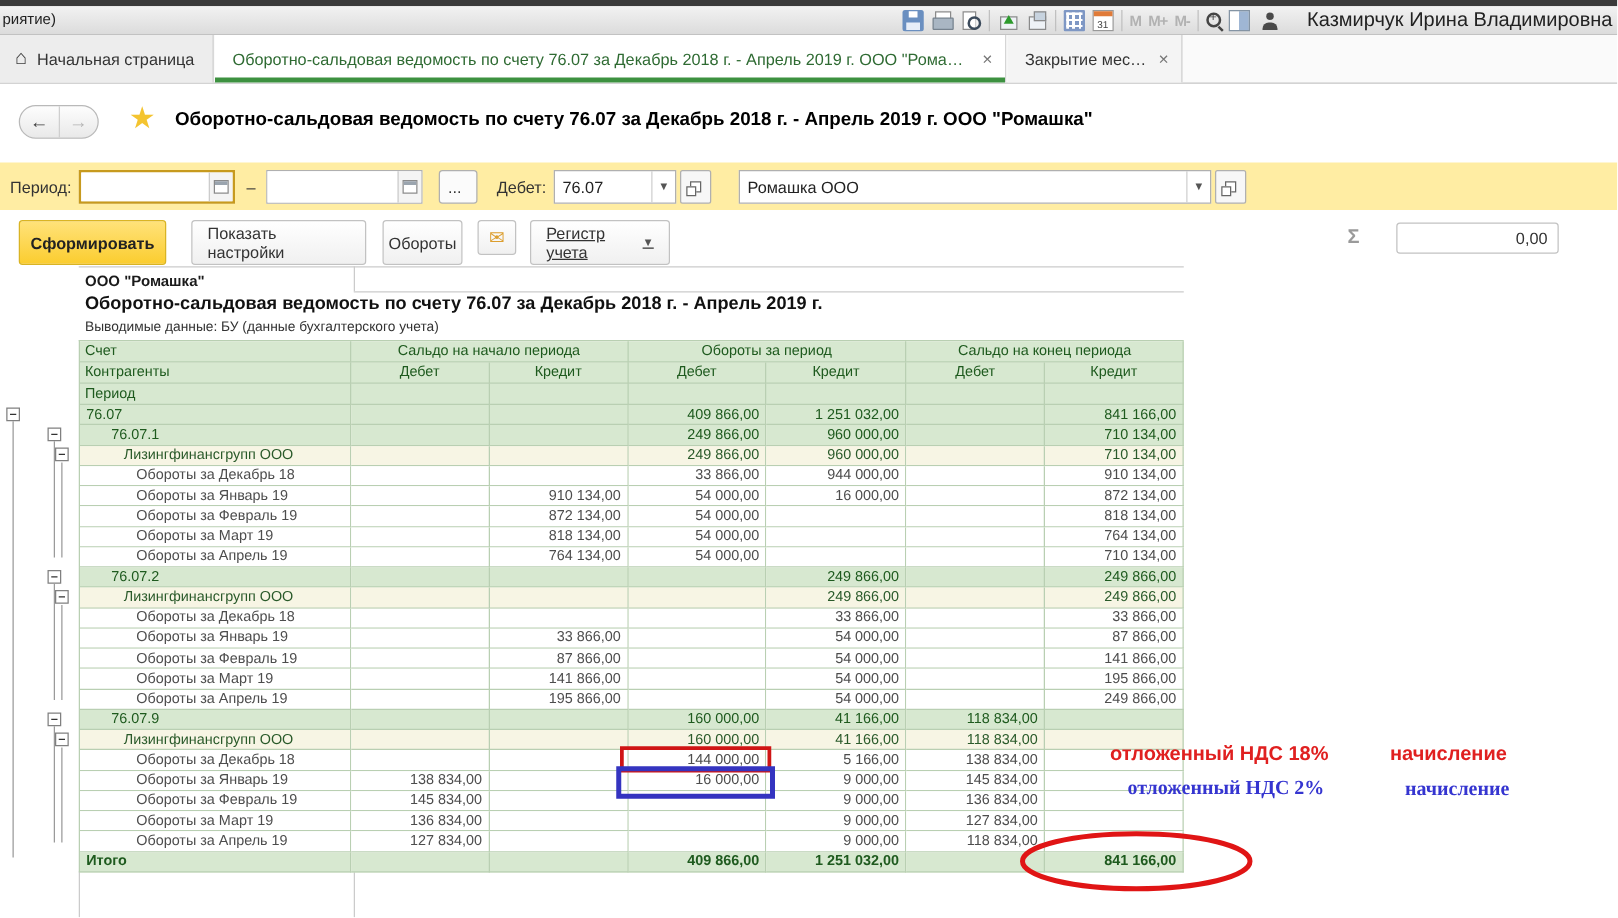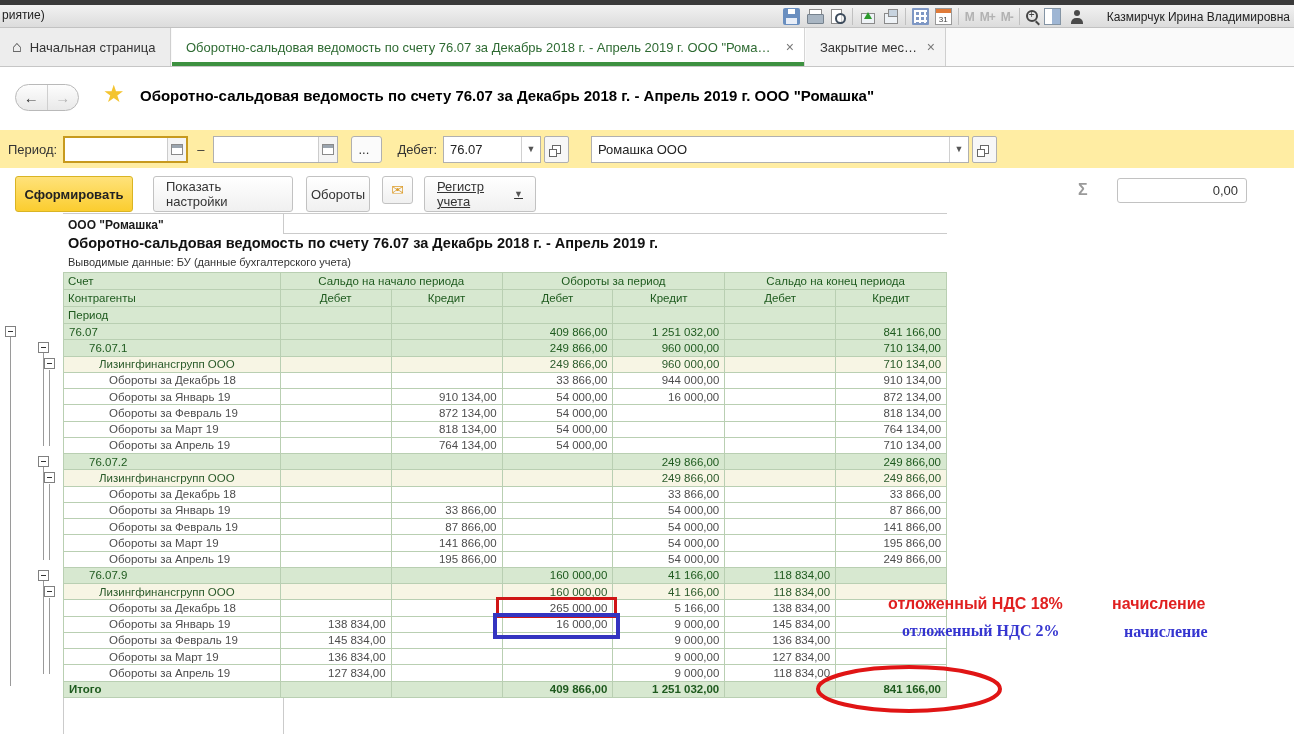--- a/index.html
+++ b/index.html
@@ -34,21 +34,21 @@
   .i-cal::after { content:"31"; position:absolute; left:0; right:0; bottom:0; text-align:center; font-size:8px; color:#444; }
   .mbtn { font-size:12px; font-weight:bold; color:#b2b2b2; cursor:pointer; letter-spacing:-1px; }
   .i-zoom { border:2px solid #444; border-radius:50%; width:12px; height:12px; margin-top:-2px; }
   .i-zoom::before { content:"+"; position:absolute; left:1px; top:-3px; font-size:10px; color:#444; }
   .i-zoom::after { content:""; position:absolute; right:-4px; bottom:-4px; width:5px; height:2px; background:#444; transform:rotate(45deg); }
   .i-split { border:1px solid #8494a4; background:linear-gradient(90deg,#fff 0 50%,#9fb6d4 50% 100%); }
   .userbox { display:flex; align-items:center; gap:4px; margin-left:4px; cursor:pointer; }
   .i-user { width:12px; height:14px; position:relative; display:inline-block; }
   .i-user::before { content:""; position:absolute; left:3px; top:0; width:6px; height:6px; border-radius:50%; background:#4a4a4a; }
   .i-user::after { content:""; position:absolute; left:0; bottom:0; width:12px; height:6px; border-radius:5px 5px 0 0; background:#4a4a4a; }
-  .username { font-size:12px; color:#222;padding-left:20px; }
+  .username { font-size:16px; color:#222;padding-left:20px; }
 
   
   .tabbar { position:absolute; left:0; top:28px; width:1294px; height:39px; background:#fafafa; border-bottom:1px solid #c6c6c6; }
   .tab { position:absolute; top:0; height:38px; display:flex; align-items:center; font-size:13px; color:#333; cursor:pointer; }
   .tab-home { left:0; width:171px; background:#ededed; border-right:1px solid #cfcfcf; padding-left:12px; gap:8px; }
   .i-home { font-size:16px; color:#3c3c3c; line-height:1; }
   .tab1 { left:172px; width:633px; background:#fff; border-right:1px solid #d5d5d5; padding:0 10px 0 14px; color:#2f6b33; }
   .tab1::after { content:""; position:absolute; left:0; right:0; bottom:0; height:4px; background:var(--tab-accent,#3d9140); }
   .tab2 { left:806px; width:140px; background:#f4f4f4; border-right:1px solid #cfcfcf; padding:0 10px 0 14px; }
   .tab .lbl { white-space:nowrap; overflow:hidden; text-overflow:ellipsis; flex:1; }
@@ -426,21 +426,21 @@
           <div class="tc num col1"></div>
           <div class="tc num col2">160 000,00</div>
           <div class="tc num col3">41 166,00</div>
           <div class="tc num col4">118 834,00</div>
           <div class="tc num col5"></div>
         </div>
         <div class="trow t-m">
           <div class="tc lab ind4">Обороты за Декабрь 18</div>
           <div class="tc num col0"></div>
           <div class="tc num col1"></div>
-          <div class="tc num col2">265 000,00</div>
+          <div class="tc num col2">144 000,00</div>
           <div class="tc num col3">5 166,00</div>
           <div class="tc num col4">138 834,00</div>
           <div class="tc num col5"></div>
         </div>
         <div class="trow t-m">
           <div class="tc lab ind4">Обороты за Январь 19</div>
           <div class="tc num col0">138 834,00</div>
           <div class="tc num col1"></div>
           <div class="tc num col2">16 000,00</div>
           <div class="tc num col3">9 000,00</div>

